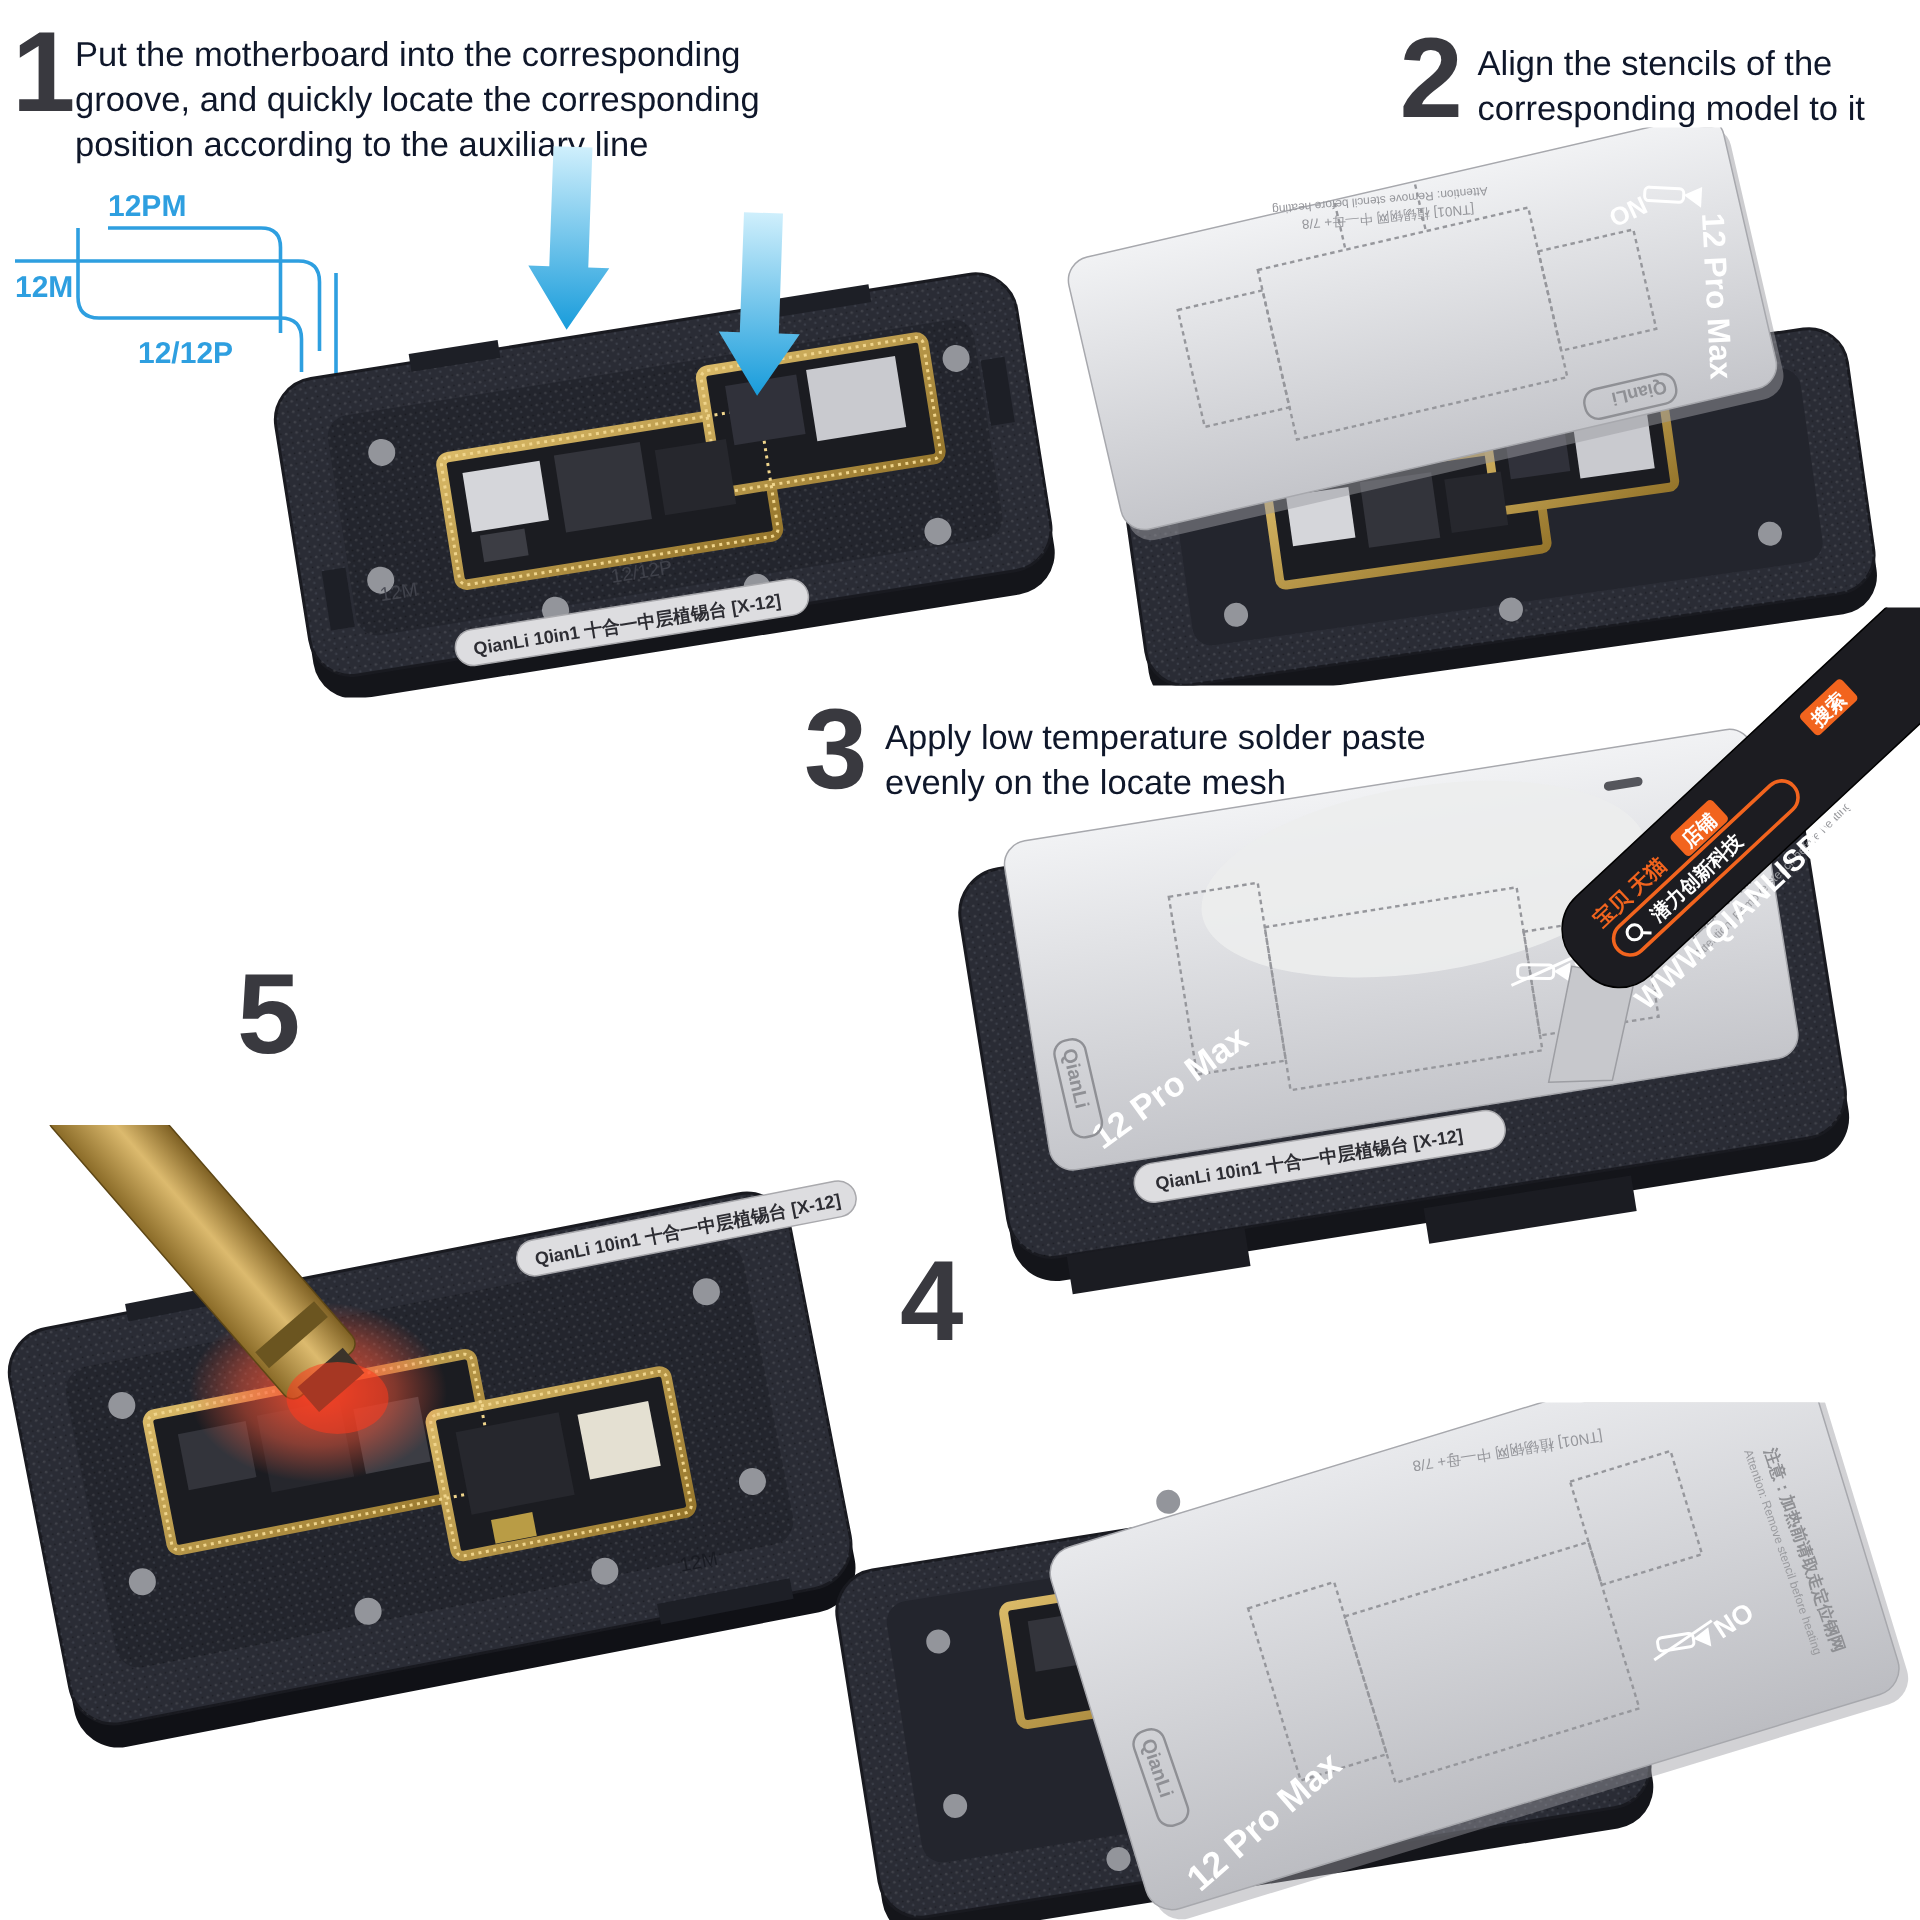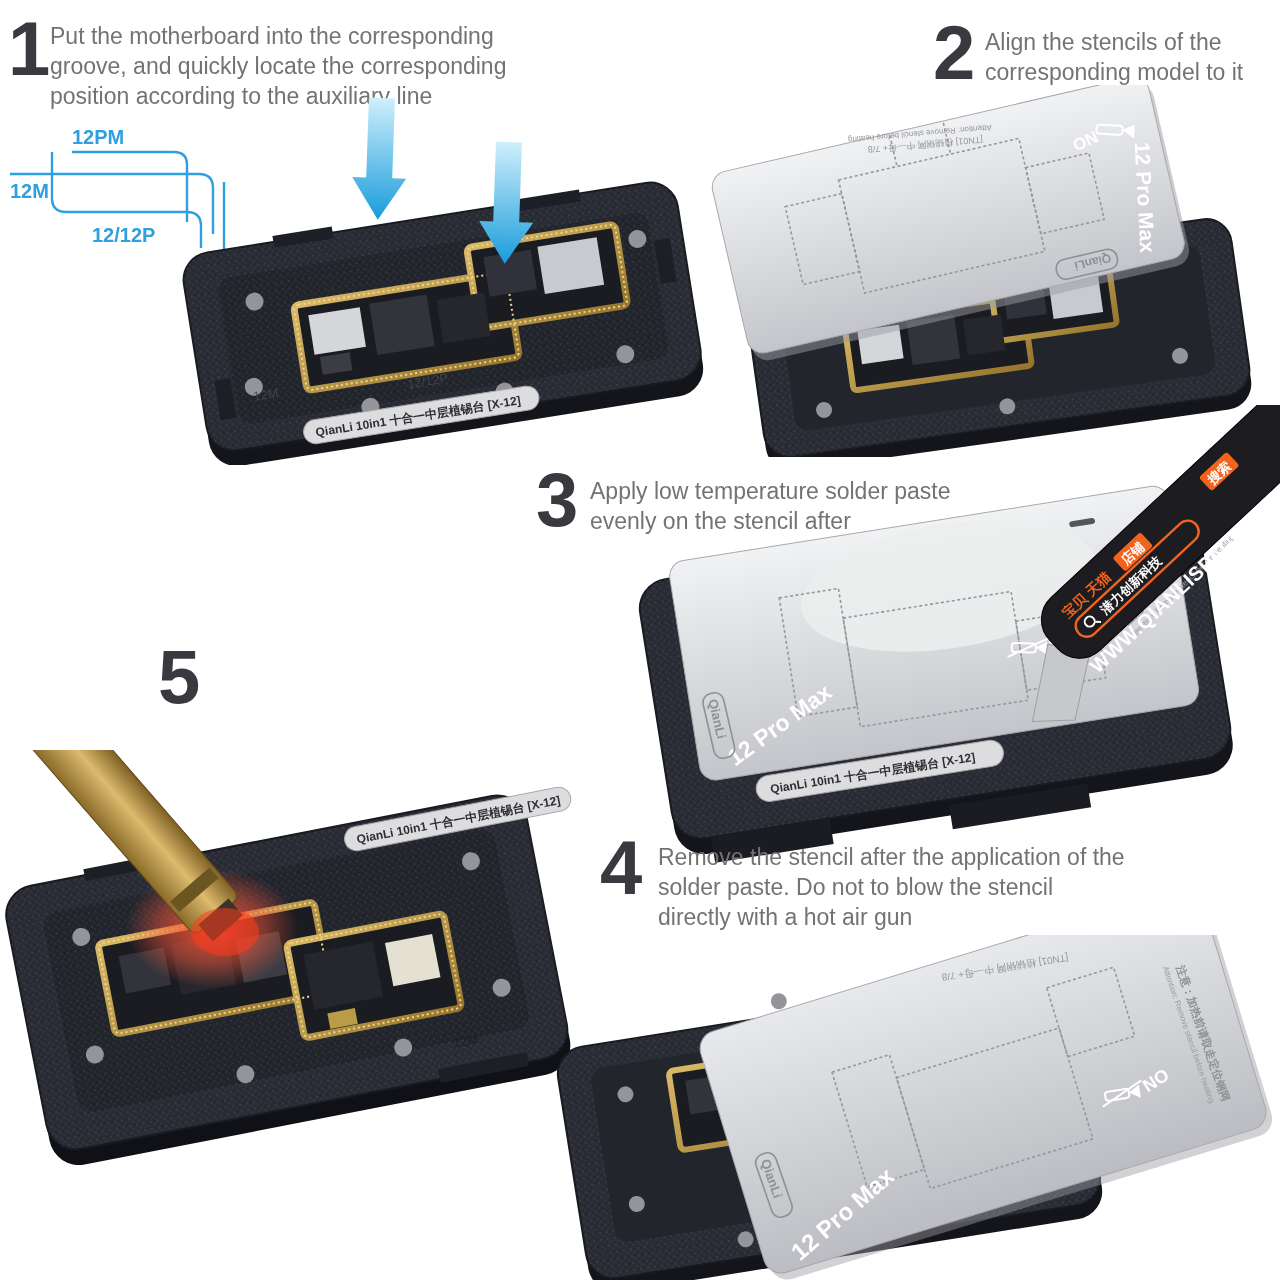--- a/index.html
+++ b/index.html
@@ -1,19 +1,19 @@
 <!DOCTYPE html>
 <html><head>
 <meta charset="utf-8">
 <style>
   html,body{margin:0;padding:0;background:#fff;}
   .canvas{position:relative;width:1280px;height:1280px;background:#ffffff;overflow:hidden;
           font-family:"Liberation Sans",sans-serif;}
   .step-num{position:absolute;font-weight:bold;font-size:76px;color:#39393f;line-height:.92;}
-  .step-text{position:absolute;font-size:23px;color:#737373;line-height:1.3;white-space:pre-line;}
+  .step-text{position:absolute;font-size:23px;color:#0f172a;line-height:1.3;white-space:pre-line;}
   svg{position:absolute;display:block;}
   text{font-family:"Liberation Sans",sans-serif;}
 </style>
 </head>
 <body>
 
 <div class="canvas">
 
 <svg width="0" height="0">
   <defs>
@@ -163,21 +163,21 @@
     <text transform="translate(447,92) rotate(100)" font-size="21" font-weight="bold" fill="#ffffff">12 Pro Max</text>
     <g transform="translate(398,196) rotate(180)">
       <rect x="-6" y="-14" width="62" height="20" rx="9" fill="none" stroke="#8f9095" stroke-width="1.6"></rect>
       <text x="0" y="1" font-size="12" font-weight="bold" fill="#8f9095">QianLi</text>
     </g>
   </g>
 </svg>
 
 <div class="step-num" style="left:536px;top:465px;">3</div>
 <div class="step-text" style="left:590px;top:477px;width:430px;">Apply low temperature solder paste
-evenly on the stencil after</div>
+evenly on the locate mesh</div>
 
 <svg style="left:600px;top:405px;" width="680" height="500" viewBox="0 0 680 500">
   <g transform="rotate(-9 330 280)">
     <rect x="55" y="150" width="565" height="262" rx="30" fill="#14151a"></rect>
     <rect x="55" y="134" width="565" height="262" rx="30" fill="#2a2c35" stroke="#191a20" stroke-width="2"></rect>
     <rect x="55" y="134" width="565" height="262" rx="30" fill="url(#speck)"></rect>
     <rect x="90" y="396" width="120" height="26" fill="#1b1c22"></rect>
     <rect x="330" y="402" width="140" height="24" fill="#1b1c22"></rect>
     <g transform="translate(150,360)">
       <rect x="-8" y="-16" width="250" height="26" rx="13" fill="#dddde0" stroke="#a9a9ad"></rect>
@@ -273,23 +273,20 @@
   <ellipse cx="212" cy="178" rx="86" ry="60" fill="url(#glow)"></ellipse>
   <g transform="translate(52,-24) rotate(49)">
     <rect x="0" y="-30" width="252" height="60" rx="8" fill="url(#goldBarrel)" stroke="#5e4716"></rect>
     <rect x="210" y="-26" width="14" height="52" fill="#6b5520"></rect>
     <rect x="246" y="-20" width="22" height="40" fill="#3a332a"></rect>
   </g>
   <ellipse cx="225" cy="182" rx="34" ry="24" fill="#ff3b1e" opacity="0.55"></ellipse>
 </svg>
 
 <div class="step-num" style="left:600px;top:833px;">4</div>
-<div class="step-text" style="left:658px;top:843px;width:540px;">Remove the stencil after the application of the
-solder paste. Do not to blow the stencil
-directly with a hot air gun</div>
 
 <svg style="left:548px;top:935px;" width="732" height="345" viewBox="0 0 732 345">
   <g transform="rotate(-9 280 185)">
     <rect x="20" y="88" width="520" height="234" rx="28" fill="#14151a"></rect>
     <rect x="20" y="74" width="520" height="234" rx="28" fill="#2a2c35" stroke="#191a20" stroke-width="2"></rect>
     <rect x="20" y="74" width="520" height="234" rx="28" fill="url(#speck)"></rect>
     <rect x="52" y="98" width="456" height="176" rx="14" fill="#23252d"></rect>
     <circle cx="84" cy="128" r="8" fill="#93959b"></circle>
         <circle cx="78" cy="238" r="8" fill="#93959b"></circle>
     <circle cx="250" cy="60" r="8" fill="#93959b"></circle>

